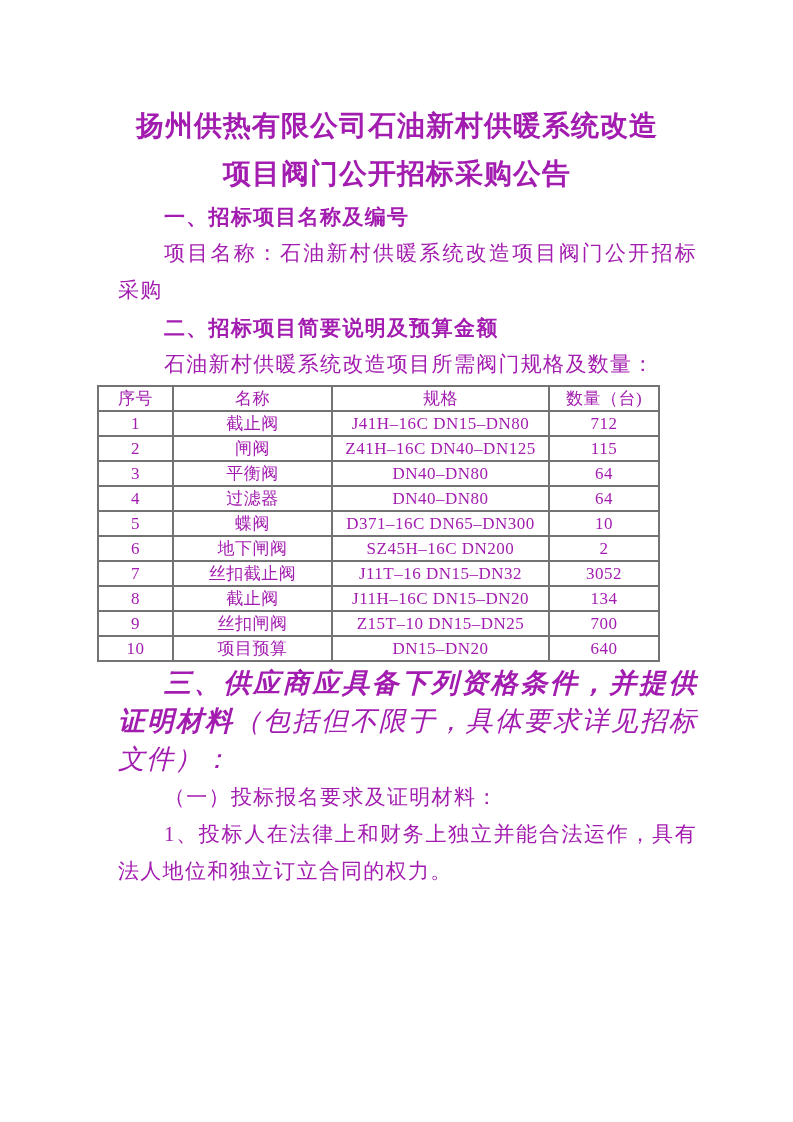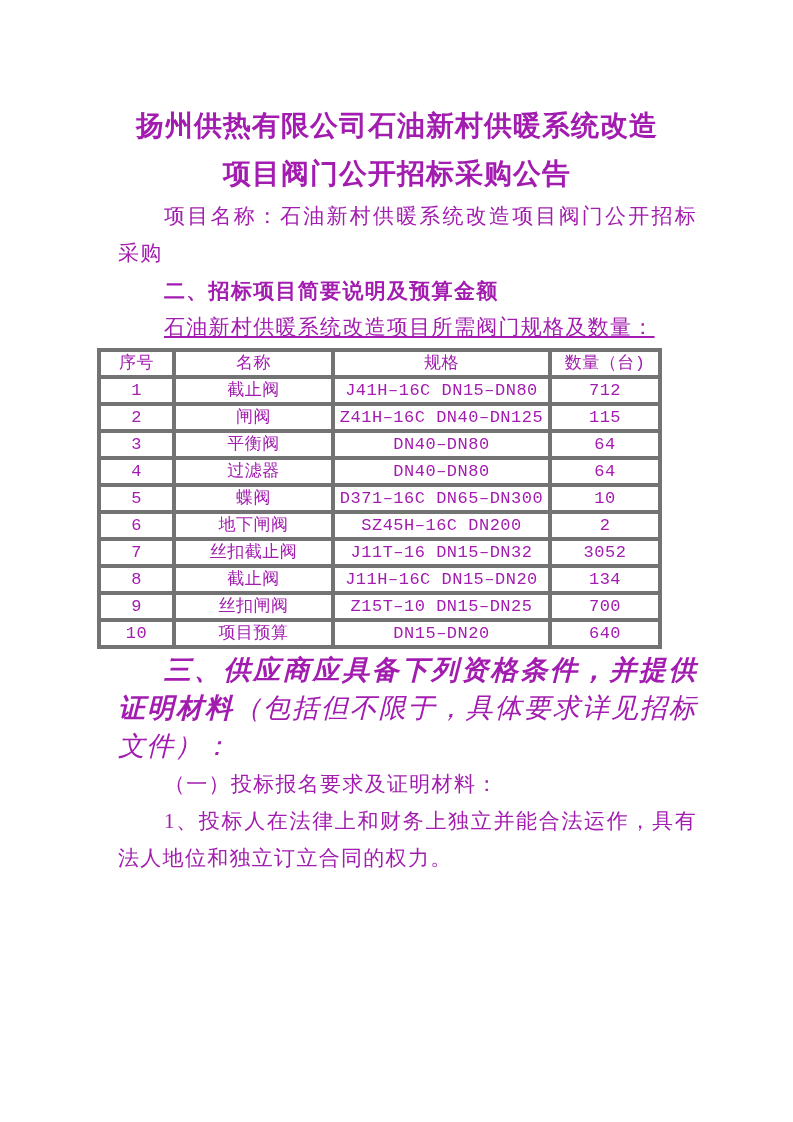--- a/index.html
+++ b/index.html
@@ -43,21 +43,21 @@
   .body-par {
     margin: 0;
     padding: 0;
     font-size: 21px;
     line-height: 37px;
     text-indent: 46px;
     letter-spacing: 1.3px;
     text-align: justify;
     font-family: "Liberation Serif", "DejaVu Serif", serif;
   }
-  .body-par.tight { line-height: 36px; text-decoration: underline; }
+  .body-par.tight { line-height: 36px; }
   .mixed-heading {
     margin: 0;
     padding: 0;
     font-size: 27px;
     line-height: 38px;
     text-indent: 46px;
     letter-spacing: 1.3px;
     text-align: justify;
     font-family: "Liberation Serif", "DejaVu Serif", serif;
     font-style: italic;
@@ -77,44 +77,45 @@
   }
   table.valve-table {
     border-collapse: collapse;
     table-layout: fixed;
     width: 561px;
     margin: 3px 0 2px -21px;
     border: 2px solid #000000;
   }
   table.valve-table th,
   table.valve-table td {
-    border: 4px solid #737373;
+    border: 2px solid #737373;
     height: 23px;
     padding: 0 2px;
     text-align: center;
     vertical-align: middle;
     font-size: 17px;
     line-height: 23px;
     font-weight: normal;
     letter-spacing: 0.5px;
-    font-family: Liberation Mono, monospace;
+    font-family: Liberation Serif, serif;
     overflow: hidden;
     white-space: nowrap;
   }
 </style>
 </head>
 <body>
 
 <div class="page">
 
   <h1 class="doc-title">
     <span class="title-line">扬州供热有限公司石油新村供暖系统改造</span>
     <span class="title-line">项目阀门公开招标采购公告</span>
   </h1>
 
+  <h2 class="sec-heading">一、招标项目名称及编号</h2>
 
   <p class="body-par">项目名称：石油新村供暖系统改造项目阀门公开招标采购</p>
 
   <h2 class="sec-heading">二、招标项目简要说明及预算金额</h2>
 
   <p class="body-par tight">石油新村供暖系统改造项目所需阀门规格及数量：</p>
 
   <table class="valve-table">
     <colgroup>
       <col style="width:75px">

